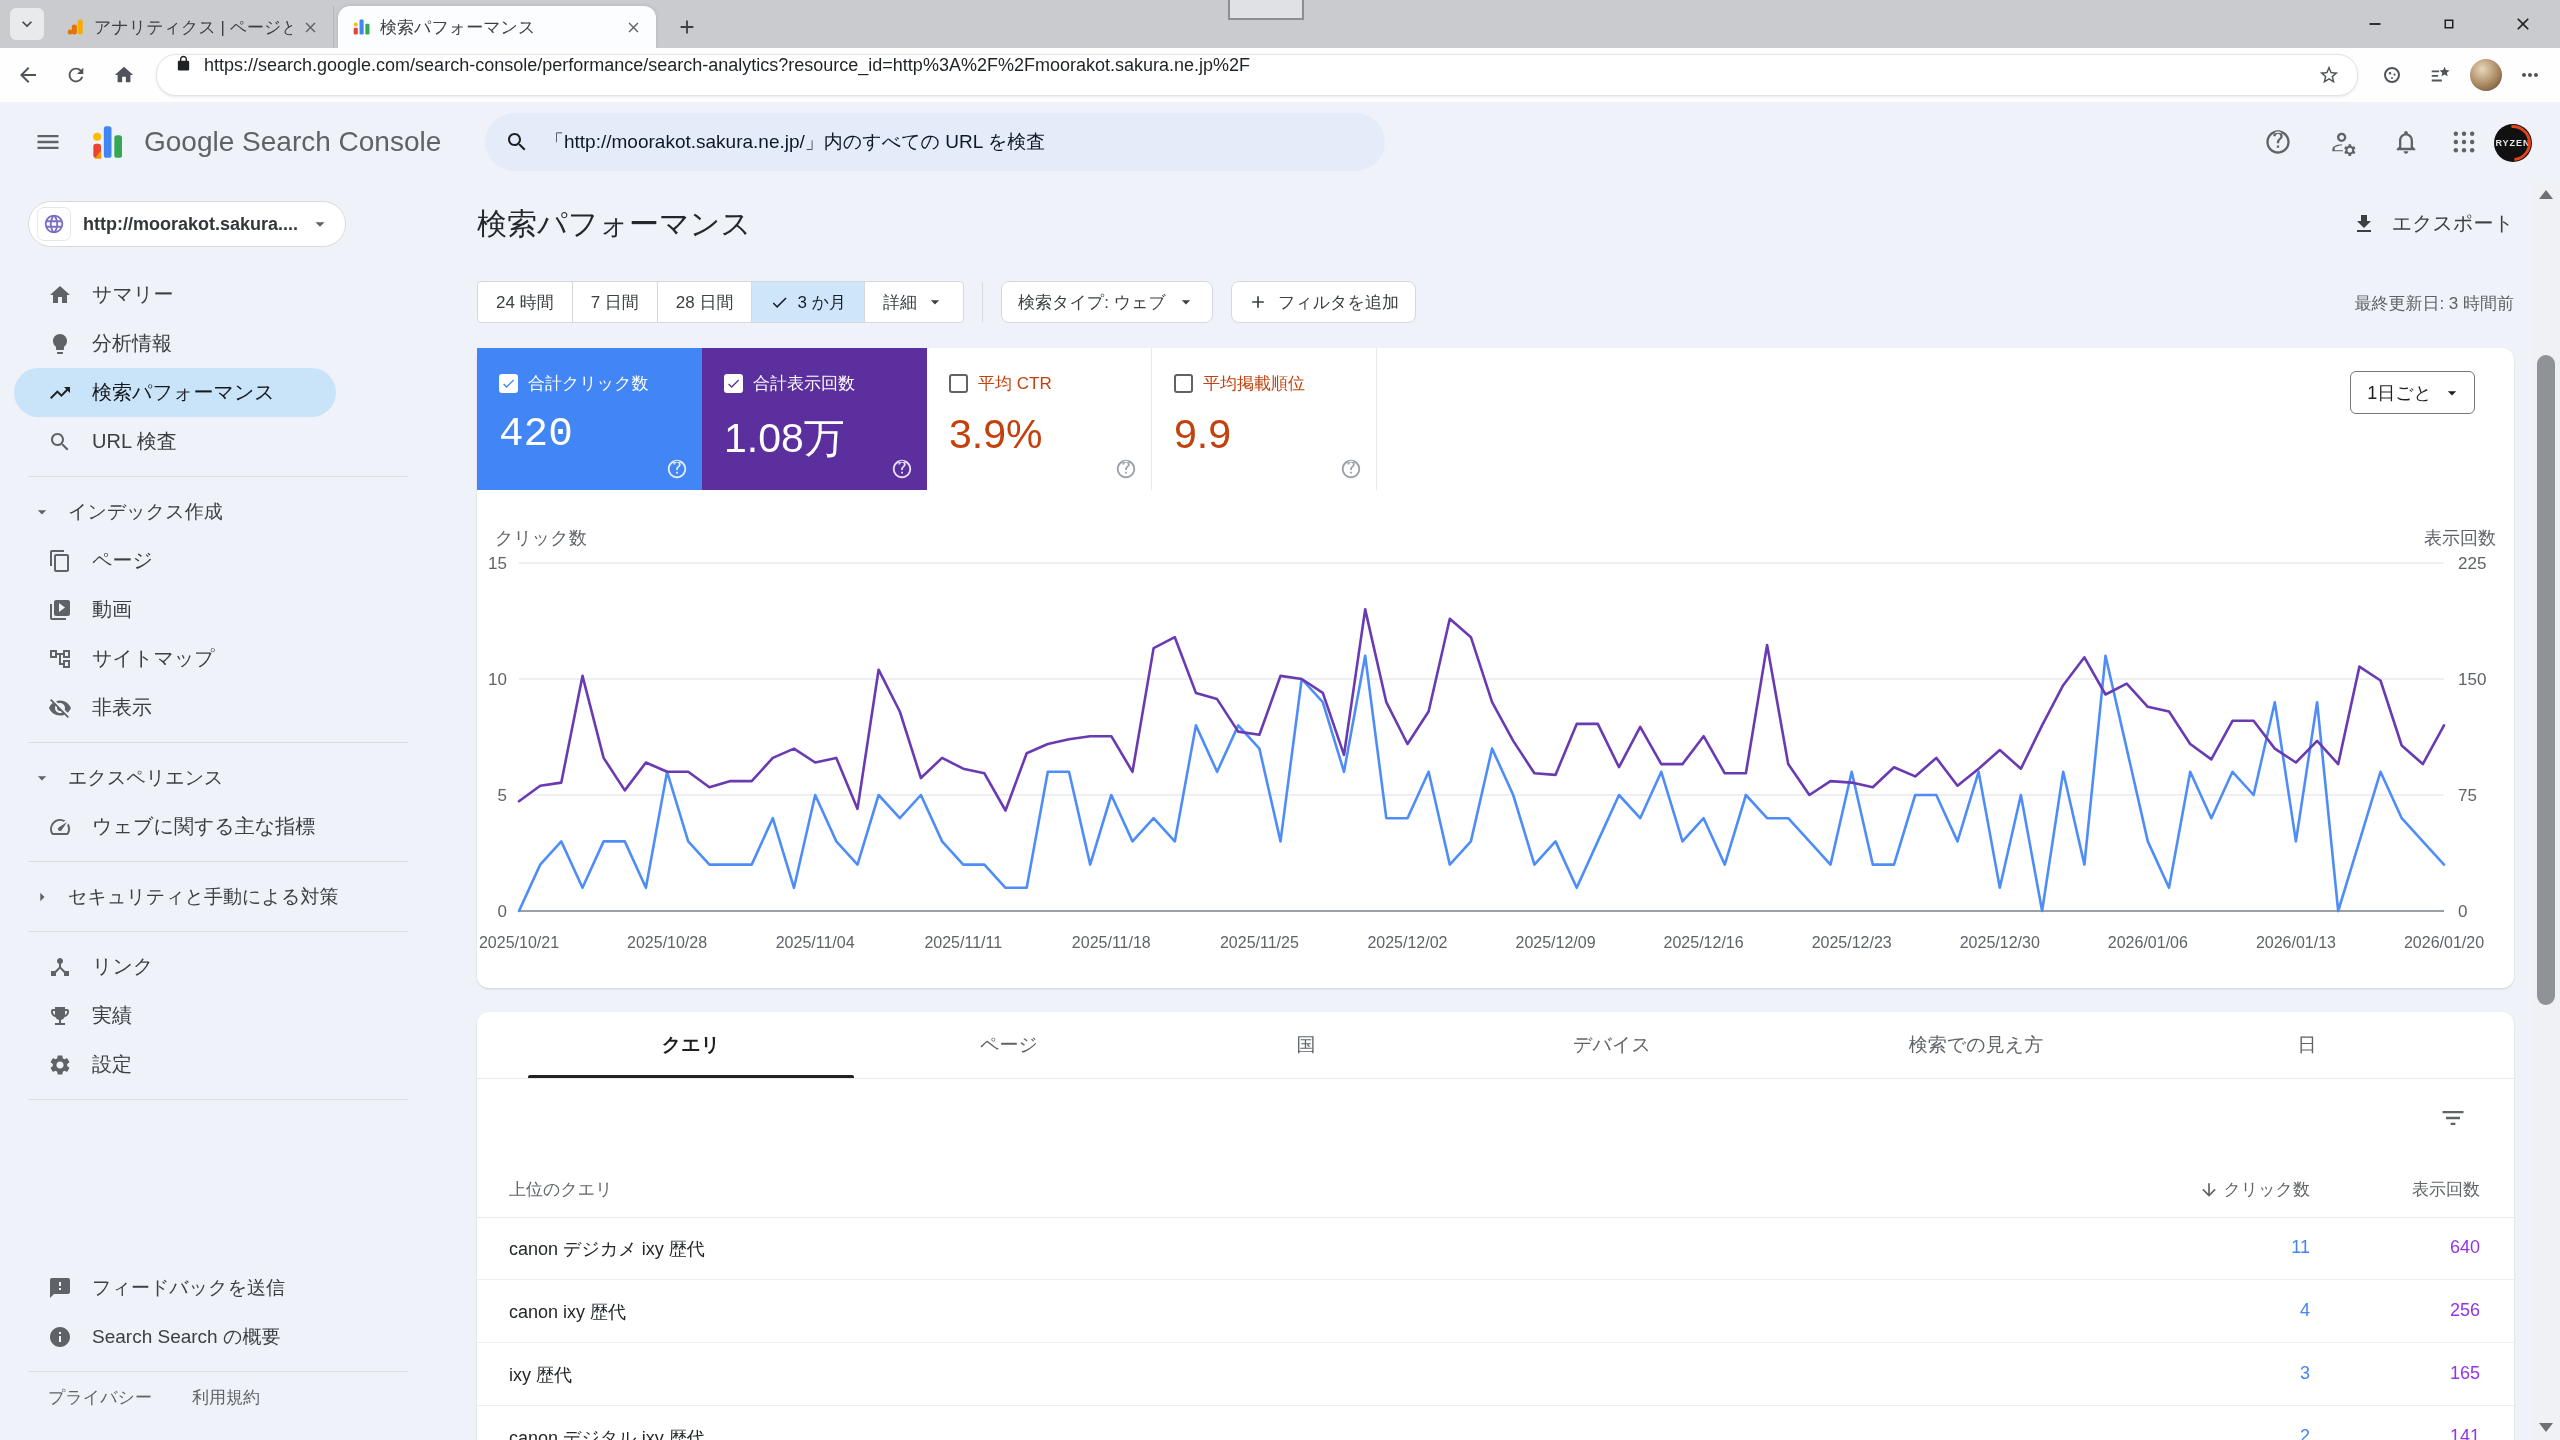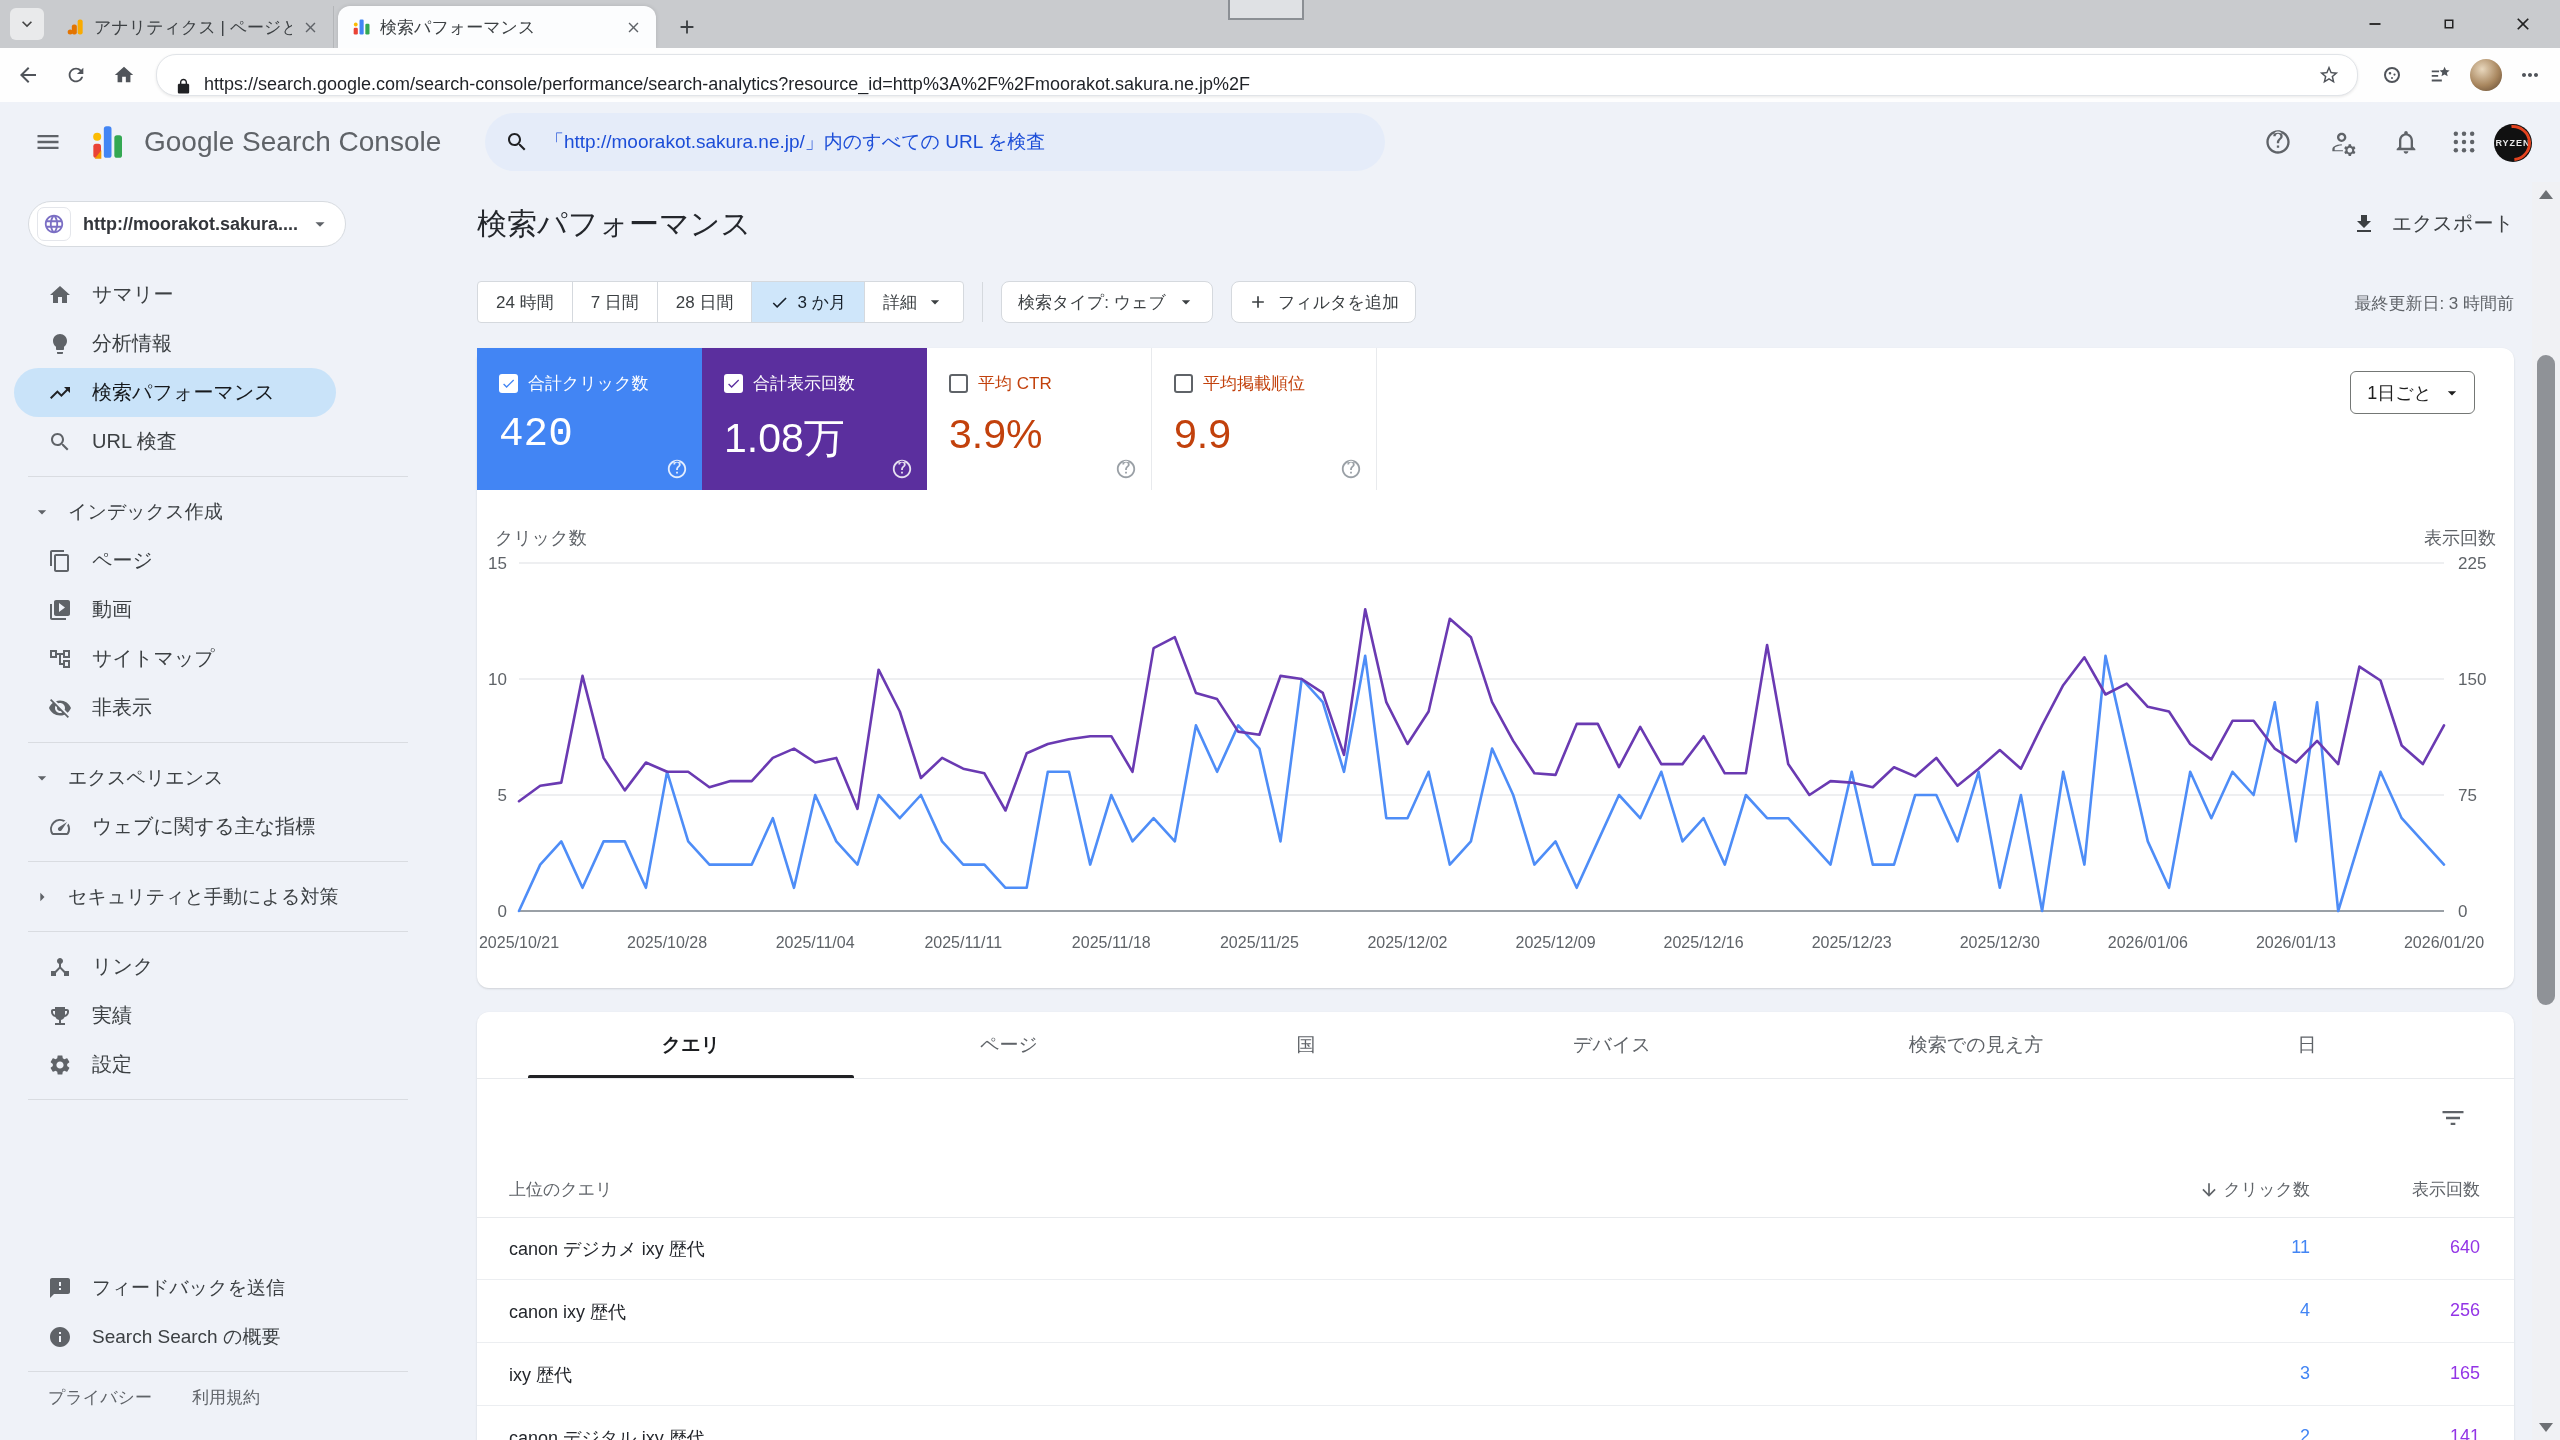--- a/index.html
+++ b/index.html
@@ -22,34 +22,34 @@
   #artifact-box{position:absolute;left:1228px;top:-6px;width:76px;height:26px;background:#dfe1e4;
                 border:2px solid #8b8f94;box-sizing:border-box}
   #win-controls{position:absolute;right:0;top:0;height:48px;display:flex}
   #win-controls>div{width:74px;height:48px;display:flex;align-items:center;justify-content:center;color:#222}
 
   #toolbar{position:absolute;left:0;top:48px;width:2560px;height:54px;background:#fefefe;
            display:flex;align-items:center}
   .tbic{width:40px;height:40px;border-radius:8px;color:#50545a;display:flex;align-items:center;
         justify-content:center;margin-left:8px;flex:0 0 auto}
   #url-pill{height:40px;flex:1;margin:0 14px 0 12px;background:#fff;border:1px solid #e1e4e8;
-            border-radius:20px;box-shadow:0 1px 3px rgba(0,0,0,.09);display:flex;align-items:flex-end;
+            border-radius:20px;box-shadow:0 1px 3px rgba(0,0,0,.09);display:flex;align-items:flex-start;
             padding:0 8px 0 18px;min-width:0}
   #url-text{font-size:18px;color:#1f2227;margin-left:12px;white-space:nowrap;overflow:hidden;flex:1}
   #avatar-browser{width:32px;height:32px;border-radius:50%;flex:0 0 auto;margin-left:10px;
       background:radial-gradient(circle at 38% 32%,#e8d7bd,#a9875f 55%,#6c5238 90%)}
 
   
   #gsc-header{position:absolute;left:0;top:102px;width:2560px;height:80px;display:flex;align-items:center}
   #hamburger{width:44px;height:44px;margin-left:26px;color:#5f6368;display:flex;align-items:center;justify-content:center}
   #gsc-logo{margin-left:18px}
   #wordmark{font-size:28px;color:#5f6368;margin-left:16px;white-space:nowrap}
   #gsc-search{position:absolute;left:485px;top:11px;width:900px;height:58px;border-radius:29px;
               background:#e5ecf9;display:flex;align-items:center;padding:0 20px;box-sizing:border-box}
-  #gsc-search .ph{font-size:19px;color:#1d4ed8;margin-left:16px;white-space:nowrap}
+  #gsc-search .ph{font-size:19px;color:#0f172a;margin-left:16px;white-space:nowrap}
   .hic{position:absolute;top:26px;width:30px;height:30px;color:#5f6368}
   #avatar-gsc{position:absolute;right:28px;top:22px;width:38px;height:38px;border-radius:50%;
               background:#111;overflow:hidden;display:flex;align-items:center;justify-content:center}
   #avatar-gsc span{color:#e8e8e8;font-size:9px;letter-spacing:1px;font-weight:bold}
   #avatar-gsc i{position:absolute;width:30px;height:30px;border-radius:50%;border:3px solid transparent;
                 border-top-color:#e4431f;border-right-color:#e4431f;transform:rotate(40deg)}
 
   
   #sidebar{position:absolute;left:0;top:182px;width:436px;height:1258px}
   #prop-pill{position:absolute;left:28px;top:19px;width:318px;height:46px;border:1px solid #d7dbe0;

